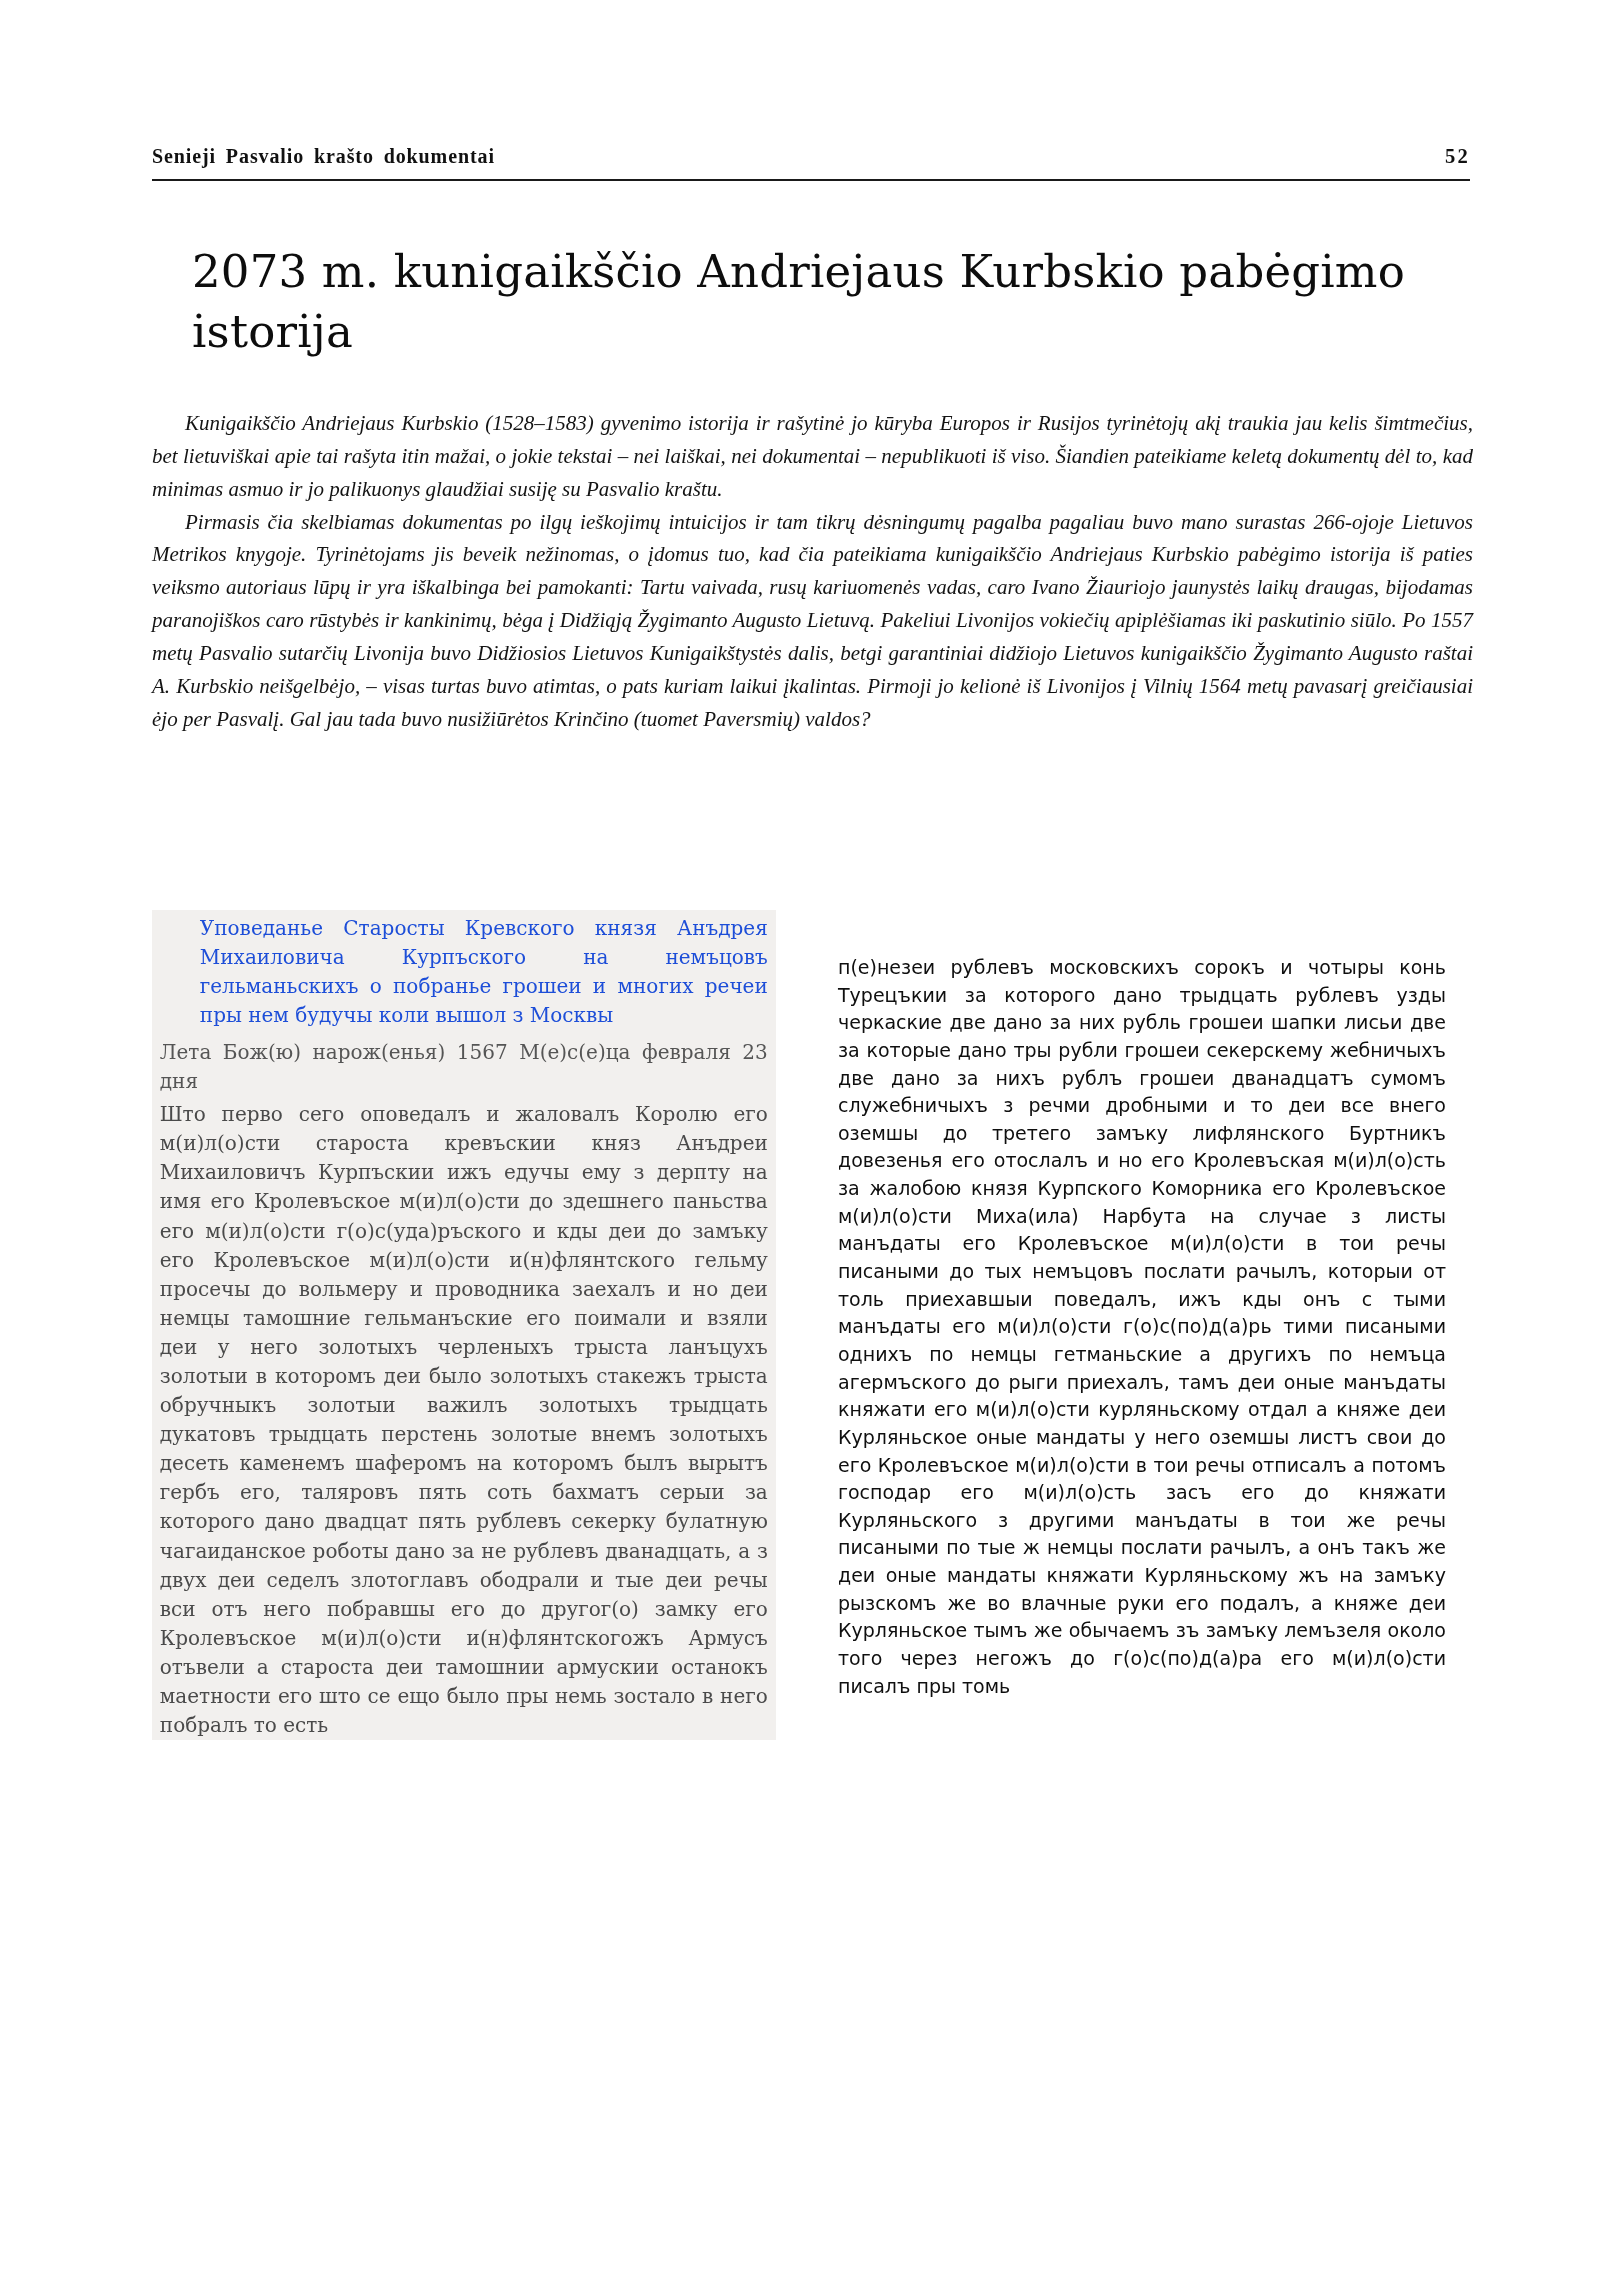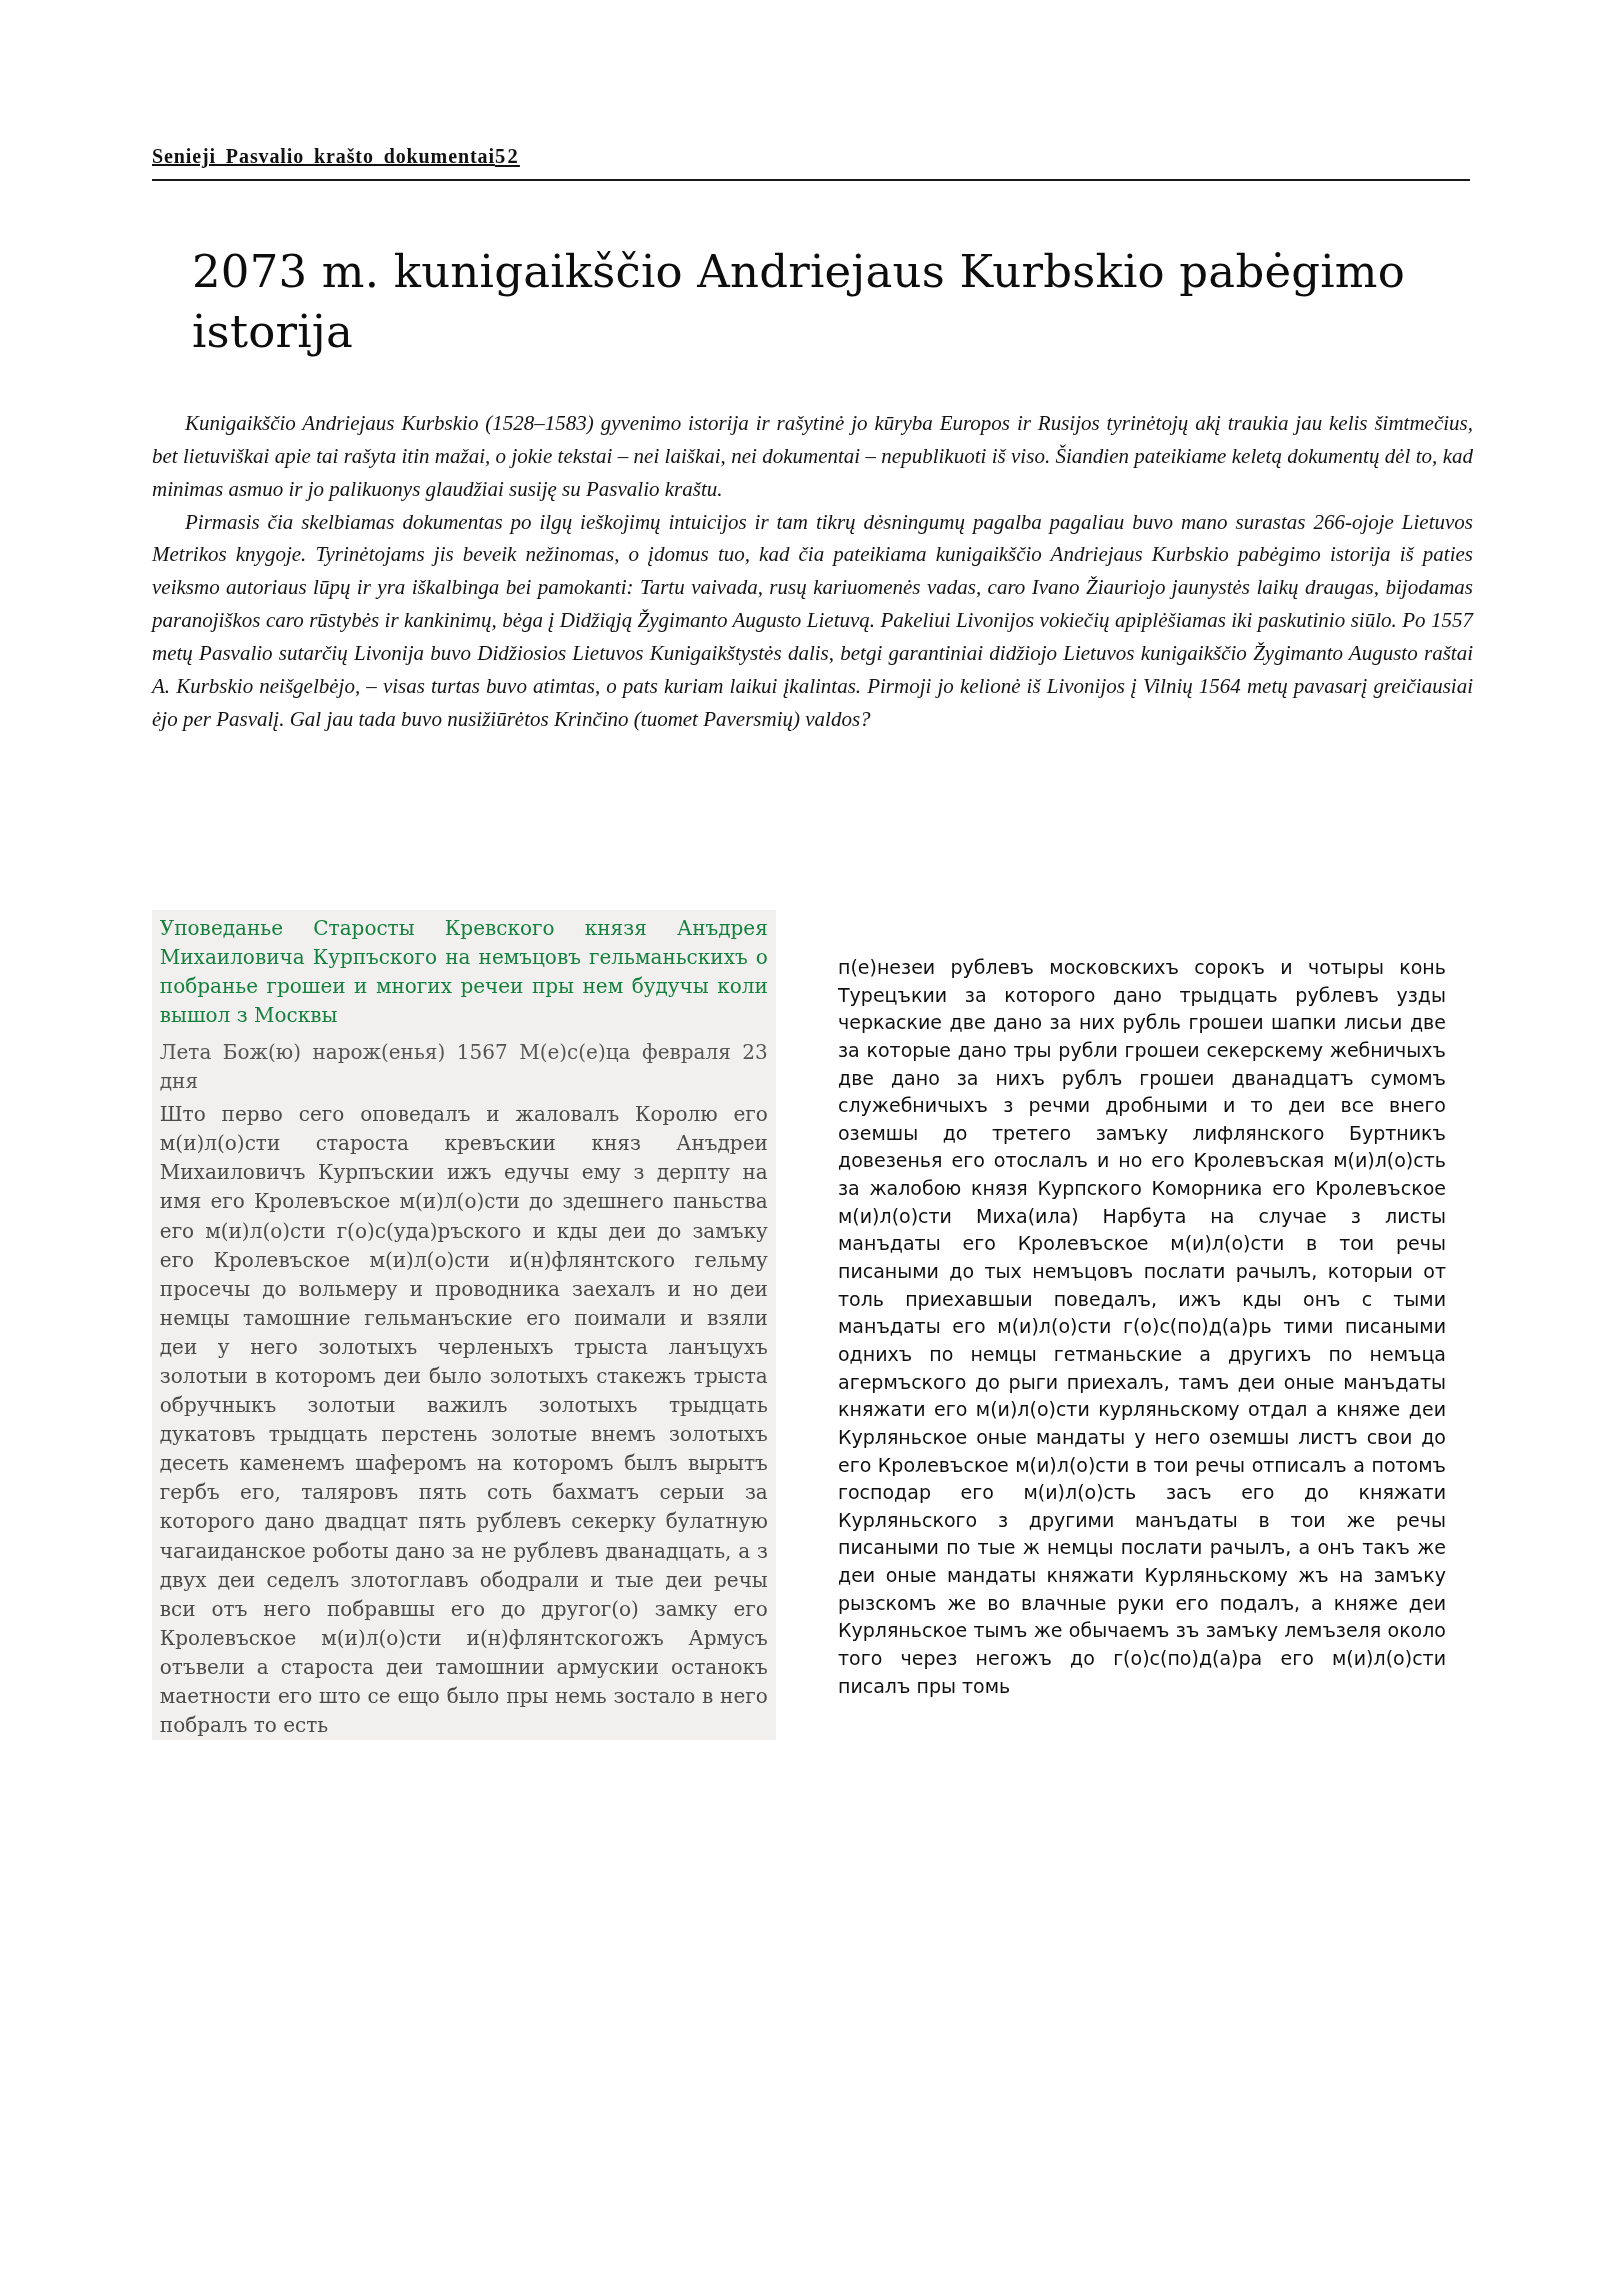--- a/index.html
+++ b/index.html
@@ -23,21 +23,21 @@
     background: #fff;
   }
   
   .runhead {
     position: absolute;
     left: 152px;
     top: 145px;
     width: 1318px;
     display: flex;
     align-items: flex-end;
-    text-decoration: underline;
+    justify-content: space-between;
   }
   .runhead-left {
     font-family: "Liberation Serif", serif;
     font-weight: bold;
     font-size: 20px;
     letter-spacing: 0.9px;
     word-spacing: 3.9px;
     color: #111;
   }
   .runhead-right {
@@ -109,22 +109,23 @@
     left: 686px;
   }
   .txt-left {
     font-family: "DejaVu Serif", serif;
     font-size: 20px;
     line-height: 1.455;
     color: #4a4a4a;
     text-align: justify;
   }
   .txt-left .head-block {
-    color: #15803d;
+    color: #1d4ed8;
     margin-bottom: 7.8px;
+    margin-left: 40px;
   }
   .txt-left .date-block {
     color: #555;
     margin-bottom: 3.9px;
   }
   .txt-right {
     font-family: "DejaVu Sans", sans-serif;
     font-size: 19px;
     line-height: 1.455;
     color: #0f0f0f;

